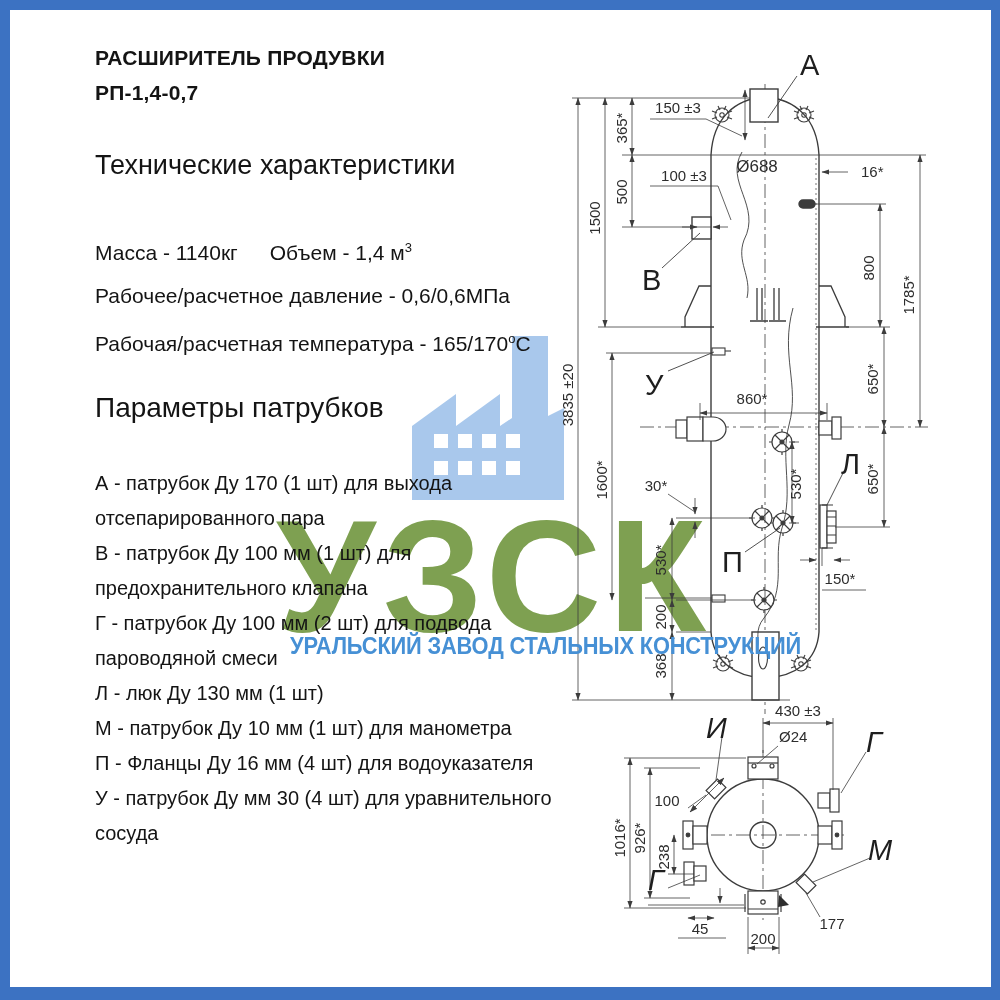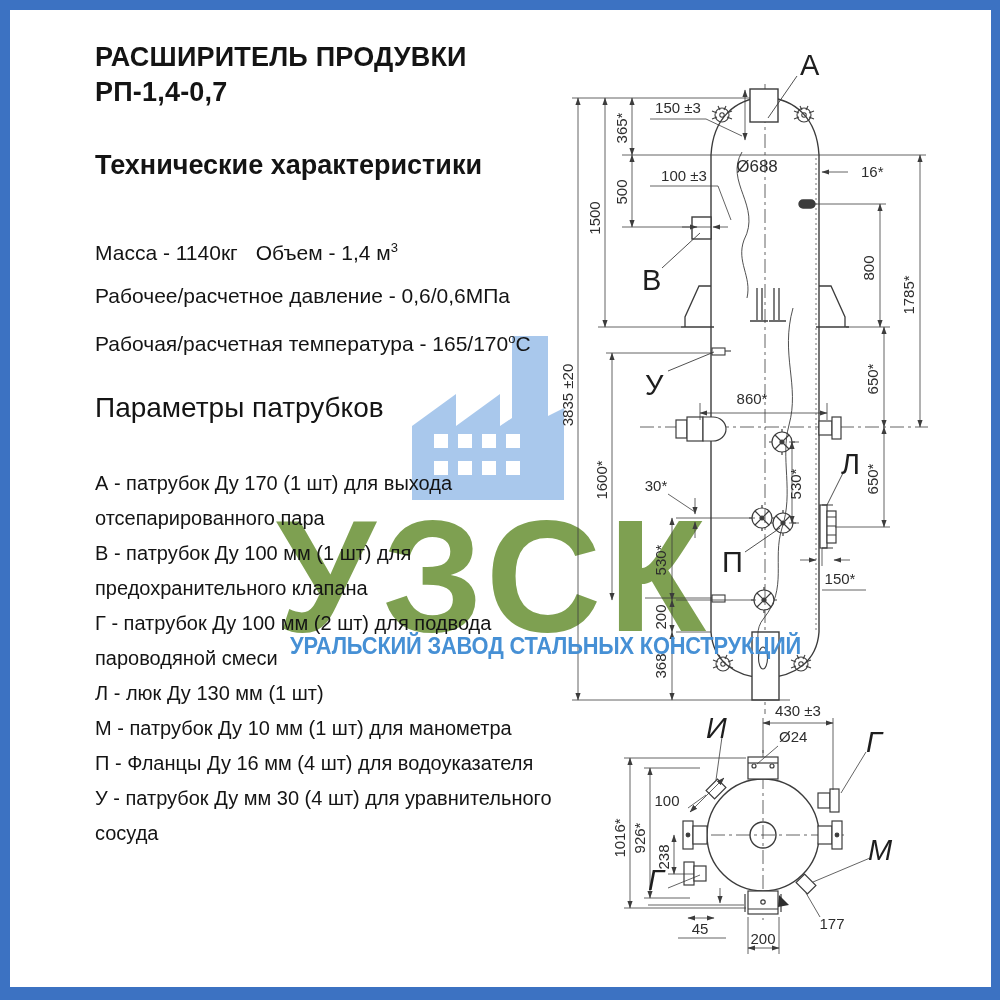--- a/index.html
+++ b/index.html
@@ -1,24 +1,24 @@
 <!DOCTYPE html>
 <html><head>
 <meta charset="utf-8">
 <style>
   html,body{margin:0;padding:0;}
   body{width:1000px;height:1000px;position:relative;background:#fff;
        font-family:"Liberation Sans", sans-serif;color:#141414;overflow:hidden;}
   .frame{position:absolute;inset:0;border-style:solid;border-width:10px 9px 13px 10px;
          pointer-events:none;z-index:10;}
-  .title{position:absolute;left:95px;top:40px;font-size:27px;font-weight:bold;
+  .title{position:absolute;left:95px;top:40px;font-size:21px;font-weight:bold;
          line-height:35px;letter-spacing:.2px;z-index:5;}
-  .spec-heading{position:absolute;left:95px;top:150px;font-size:27px;font-weight:700;z-index:5;}
+  .spec-heading{position:absolute;left:95px;top:150px;font-size:27px;font-weight:400;z-index:5;}
   .spec-lines{position:absolute;left:95px;top:226px;font-size:21px;line-height:43px;z-index:5;}
-  .spec-lines .vol{margin-left:18px;}
+  .spec-lines .vol{margin-left:32px;}
   sup{font-size:13px;}
   .noz-heading{position:absolute;left:95px;top:392px;font-size:28px;font-weight:400;z-index:5;}
   .noz-list{position:absolute;left:95px;top:466px;width:482px;font-size:20px;
             line-height:35px;z-index:5;}
   
   .wm-letters{position:absolute;left:276px;top:496px;font-size:160px;font-weight:bold;
               letter-spacing:7px;opacity:.72;z-index:1;line-height:1;}
   .wm-sub{position:absolute;left:290px;top:633px;font-size:23px;font-weight:bold;
           letter-spacing:-.2px;transform:scaleX(.95);transform-origin:left;z-index:3;
           white-space:nowrap;}

